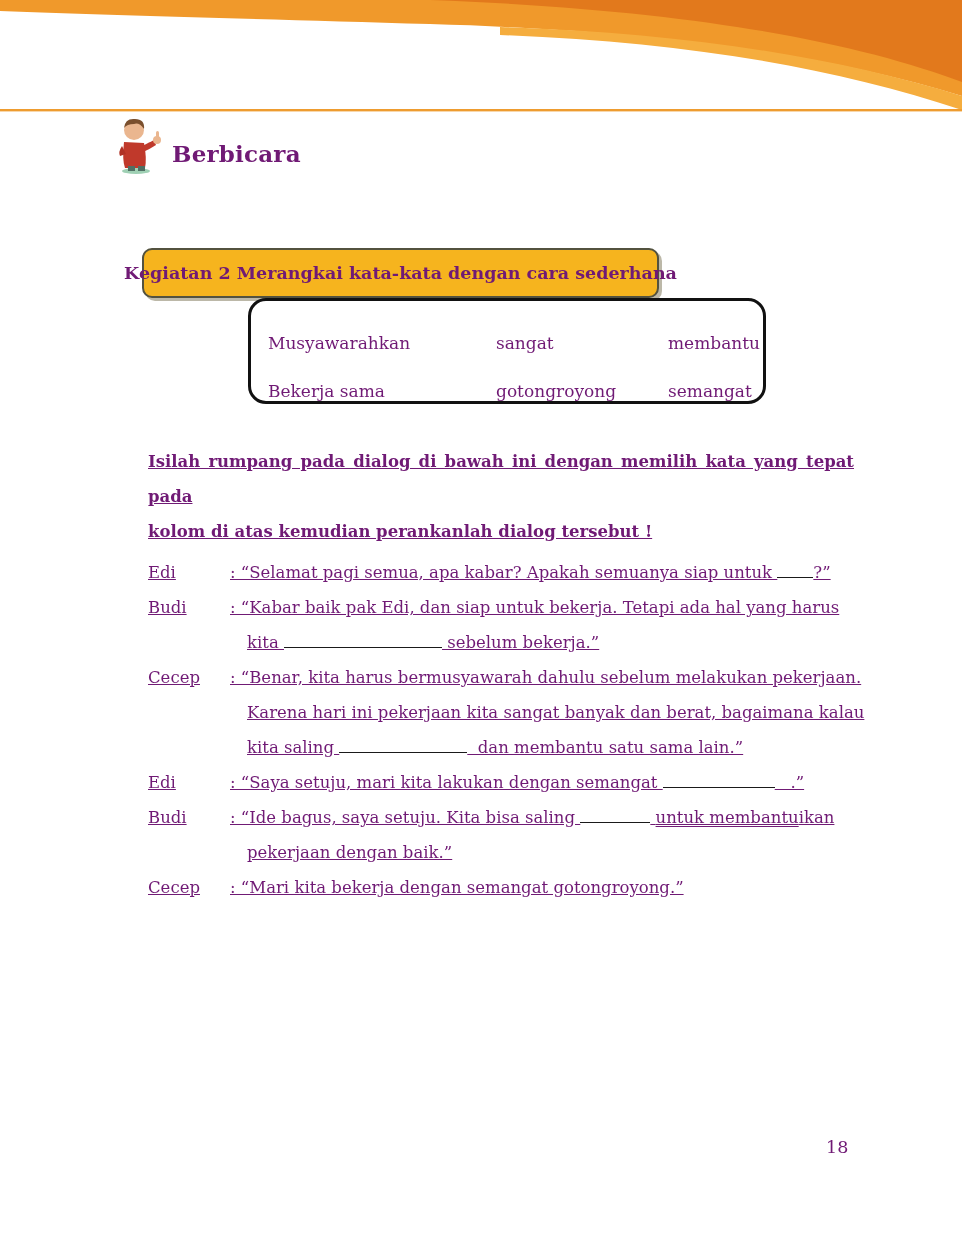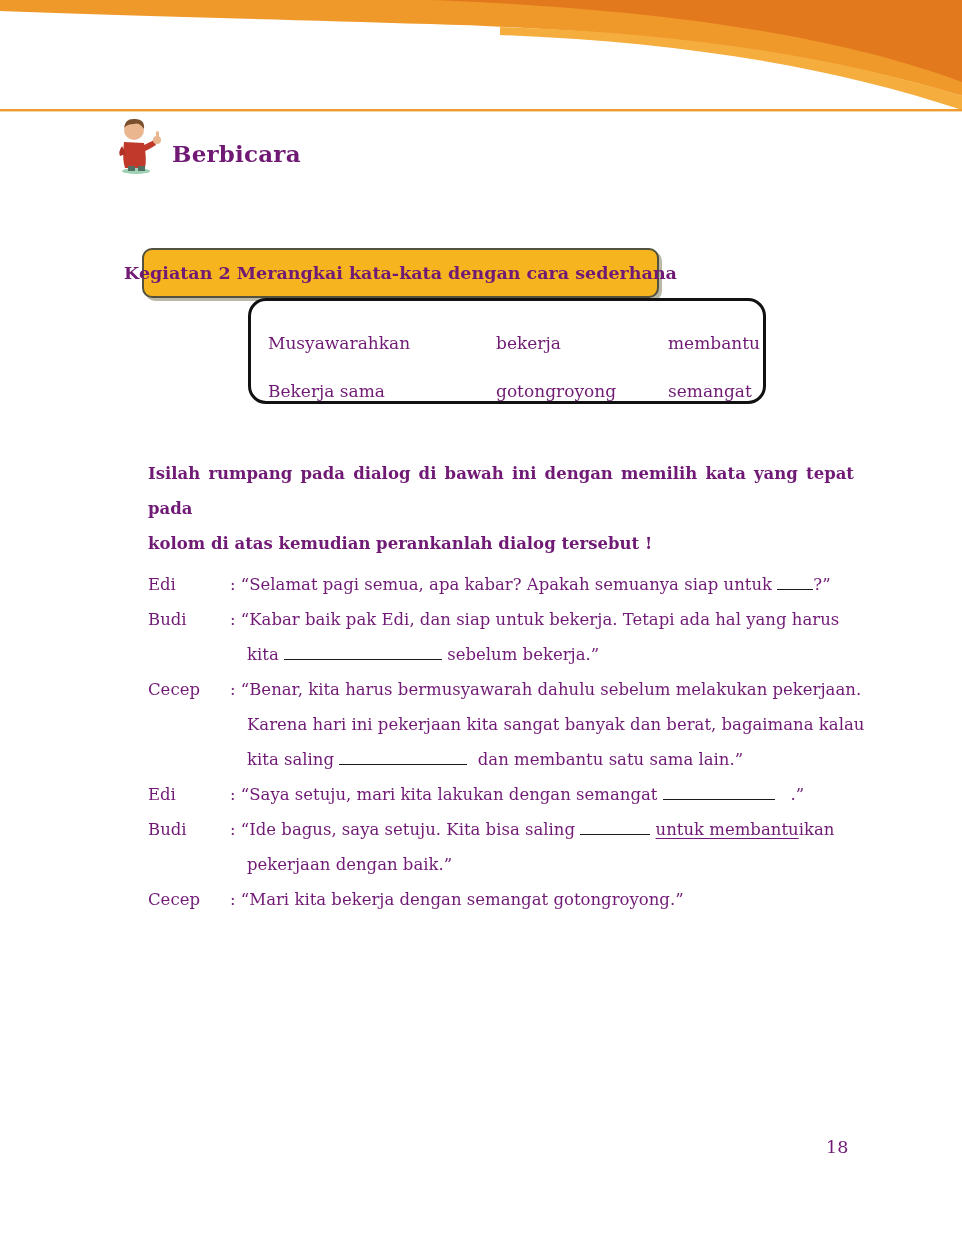--- a/index.html
+++ b/index.html
@@ -26,21 +26,21 @@
   .banner span { font-size:17.5px; font-weight:bold; white-space:nowrap; }
 
   .word-box {
     position:absolute; left:240px; top:298px; width:518px; height:106px;
     border:3px solid #111; border-radius:18px;
     display:grid; grid-template-columns:228px 172px auto;
     grid-auto-rows:48px; align-items:center; padding:18px 0 0 17px;margin-left:8px;
   }
   .word-box .word { font-size:17px; white-space:nowrap; }
 
-  .content { position:absolute; left:148px; top:456px; width:706px; }
+  .content { position:absolute; left:148px; top:444px; width:706px;text-decoration:underline; }
   .instr { font-weight:bold; font-size:16.5px; line-height:35px; }
   .instr.l1 { text-align:justify; text-align-last:justify; }
   .dialog { margin-top:6px; }
   .drow { display:flex; font-size:16.5px; line-height:35px; }
   .speaker { width:82px; flex:0 0 82px; }
   .dcontent { flex:1; }
   .dline { white-space:nowrap; }
   .dline.cont { padding-left:17px; }
   .blank {
     display:inline-block; height:0.85em; border-bottom:1.6px solid #1a1a1a;
@@ -77,21 +77,21 @@
     </svg>
     <div class="section-title">Berbicara</div>
   </div>
 
   <div class="banner">
     <span>Kegiatan 2 Merangkai kata-kata dengan cara sederhana</span>
   </div>
 
   <div class="word-box">
       <span class="word">Musyawarahkan</span>
-      <span class="word">bekerja</span>
+      <span class="word">sangat</span>
       <span class="word">membantu</span>
       <span class="word">Bekerja sama</span>
       <span class="word">gotongroyong</span>
       <span class="word">semangat</span>
     </div>
 
   <div class="content">
     <p class="instr l1">Isilah rumpang pada dialog di bawah ini dengan memilih kata yang tepat pada</p>
     <p class="instr l2">kolom di atas kemudian perankanlah dialog tersebut !</p>
     <div class="dialog">

